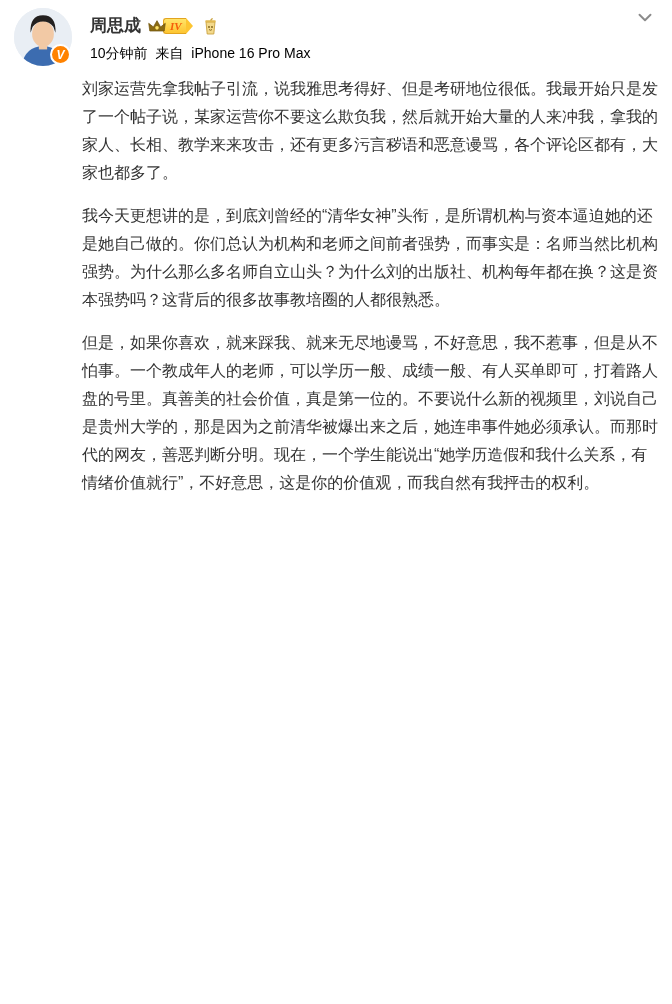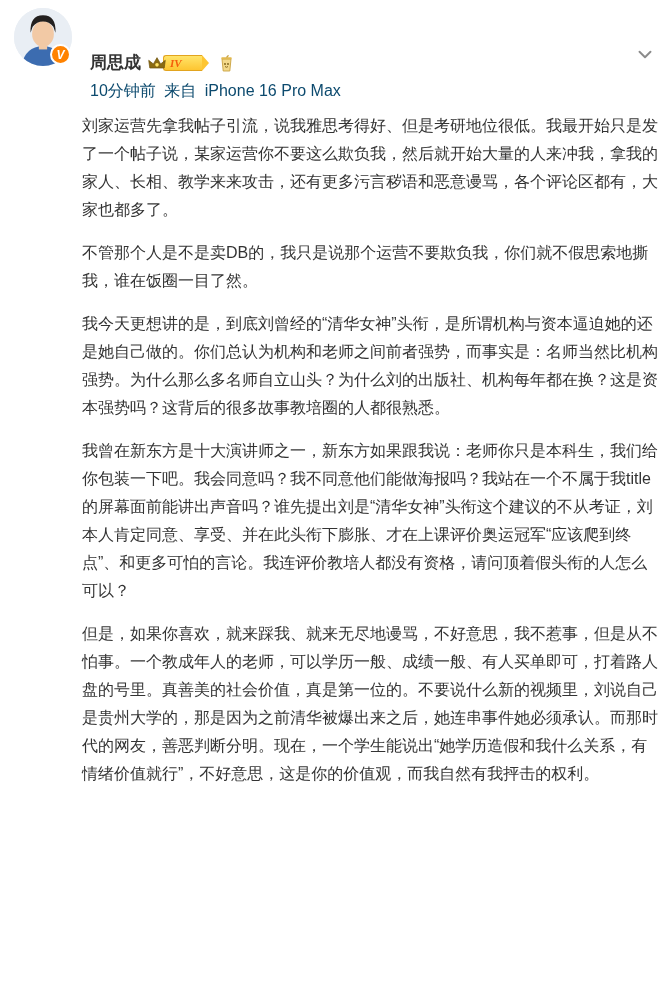--- a/index.html
+++ b/index.html
@@ -14,42 +14,42 @@
     border-radius:50%; overflow:hidden; cursor:pointer; background:#e9eef4;
   }
   .avatar svg { display:block; width:100%; height:100%; }
   .verified-badge {
     position:absolute; left:50px; top:44px; width:21px; height:21px;
     box-sizing:border-box; border:2px solid #fff; border-radius:50%;
     background:#ff8200; color:#fff; font-size:12px; font-weight:bold;
     display:flex; align-items:center; justify-content:center; cursor:pointer;
     font-style:italic;
   }
-  .header { padding:15px 44px 0 90px; position:relative;margin-top:37px; }
+  .header { padding:15px 44px 0 90px; position:relative; }
   .name-row { display:flex; align-items:center; }
   .author-name {
     font-size:17px; font-weight:700; color:#333; line-height:22px;
     cursor:pointer; white-space:nowrap;
   }
   .vip-badge { display:inline-flex; align-items:center; margin-left:7px; cursor:pointer; }
   .crown-icon { width:18px; height:15px; margin-right:-3px; position:relative; z-index:2; }
   .vip-pill {
-    position:relative; height:14px; line-height:14px; padding:0 20px 0 6px;
+    position:relative; height:14px; line-height:14px; padding:0 4px 0 6px;
     background:linear-gradient(#ffe469,#fdc531);
     border:1px solid #e2a41f; border-right:none;
     border-radius:3px 0 0 3px;
     font-family:"Liberation Serif","DejaVu Serif",serif;
     font-style:italic; font-weight:bold; font-size:11px; color:#f55e0a;
   }
   .vip-tail {
     width:0; height:0; border-top:8px solid transparent; border-bottom:8px solid transparent;
     border-left:7px solid #fdc531;
   }
   .medal-cup-icon { margin-left:10px; width:15px; height:17px; cursor:pointer; }
-  .meta-row { margin-top:8px; font-size:16px; color:#0c4a6e; line-height:17px; }
+  .meta-row { margin-top:8px; font-size:14px; color:#000000; line-height:17px; }
   .meta-row span { margin-right:4px; }
   .post-menu-button {
     position:absolute; right:16px; top:6px; width:22px; height:22px;
     color:#8b8b8b; cursor:pointer; background:none; border:none; padding:0;
   }
   .post-menu-button svg { width:100%; height:100%; }
   
   .post-body {
     margin-top:13px; padding:0 14px 4px 82px;
     font-size:16px; line-height:28px; color:#333;
@@ -104,19 +104,17 @@
 
     <button class="post-menu-button">
       <svg viewBox="0 0 24 24" aria-hidden="true">
         <path d="M6 9.5 L12 15.5 L18 9.5" fill="none" stroke="currentColor" stroke-width="2.1" stroke-linecap="round" stroke-linejoin="round"></path>
       </svg>
     </button>
   </div>
 
   <div class="post-body">
     <p>刘家运营先拿我帖子引流，说我雅思考得好、但是考研地位很低。我最开始只是发了一个帖子说，某家运营你不要这么欺负我，然后就开始大量的人来冲我，拿我的家人、长相、教学来来攻击，还有更多污言秽语和恶意谩骂，各个评论区都有，大家也都多了。</p>
-    <p>不管那个人是不是卖DB的，我只是说那个运营不要欺负我，你们就不假思索地撕我，谁在饭圈一目了然。</p>
     <p>我今天更想讲的是，到底刘曾经的“清华女神”头衔，是所谓机构与资本逼迫她的还是她自己做的。你们总认为机构和老师之间前者强势，而事实是：名师当然比机构强势。为什么那么多名师自立山头？为什么刘的出版社、机构每年都在换？这是资本强势吗？这背后的很多故事教培圈的人都很熟悉。</p>
-    <p>我曾在新东方是十大演讲师之一，新东方如果跟我说：老师你只是本科生，我们给你包装一下吧。我会同意吗？我不同意他们能做海报吗？我站在一个不属于我title的屏幕面前能讲出声音吗？谁先提出刘是“清华女神”头衔这个建议的不从考证，刘本人肯定同意、享受、并在此头衔下膨胀、才在上课评价奥运冠军“应该爬到终点”、和更多可怕的言论。我连评价教培人都没有资格，请问顶着假头衔的人怎么可以？</p>
     <p>但是，如果你喜欢，就来踩我、就来无尽地谩骂，不好意思，我不惹事，但是从不怕事。一个教成年人的老师，可以学历一般、成绩一般、有人买单即可，打着路人盘的号里。真善美的社会价值，真是第一位的。不要说什么新的视频里，刘说自己是贵州大学的，那是因为之前清华被爆出来之后，她连串事件她必须承认。而那时代的网友，善恶判断分明。现在，一个学生能说出“她学历造假和我什么关系，有情绪价值就行”，不好意思，这是你的价值观，而我自然有我抨击的权利。</p>
   </div>
 
 </div>
 
 </body></html>

